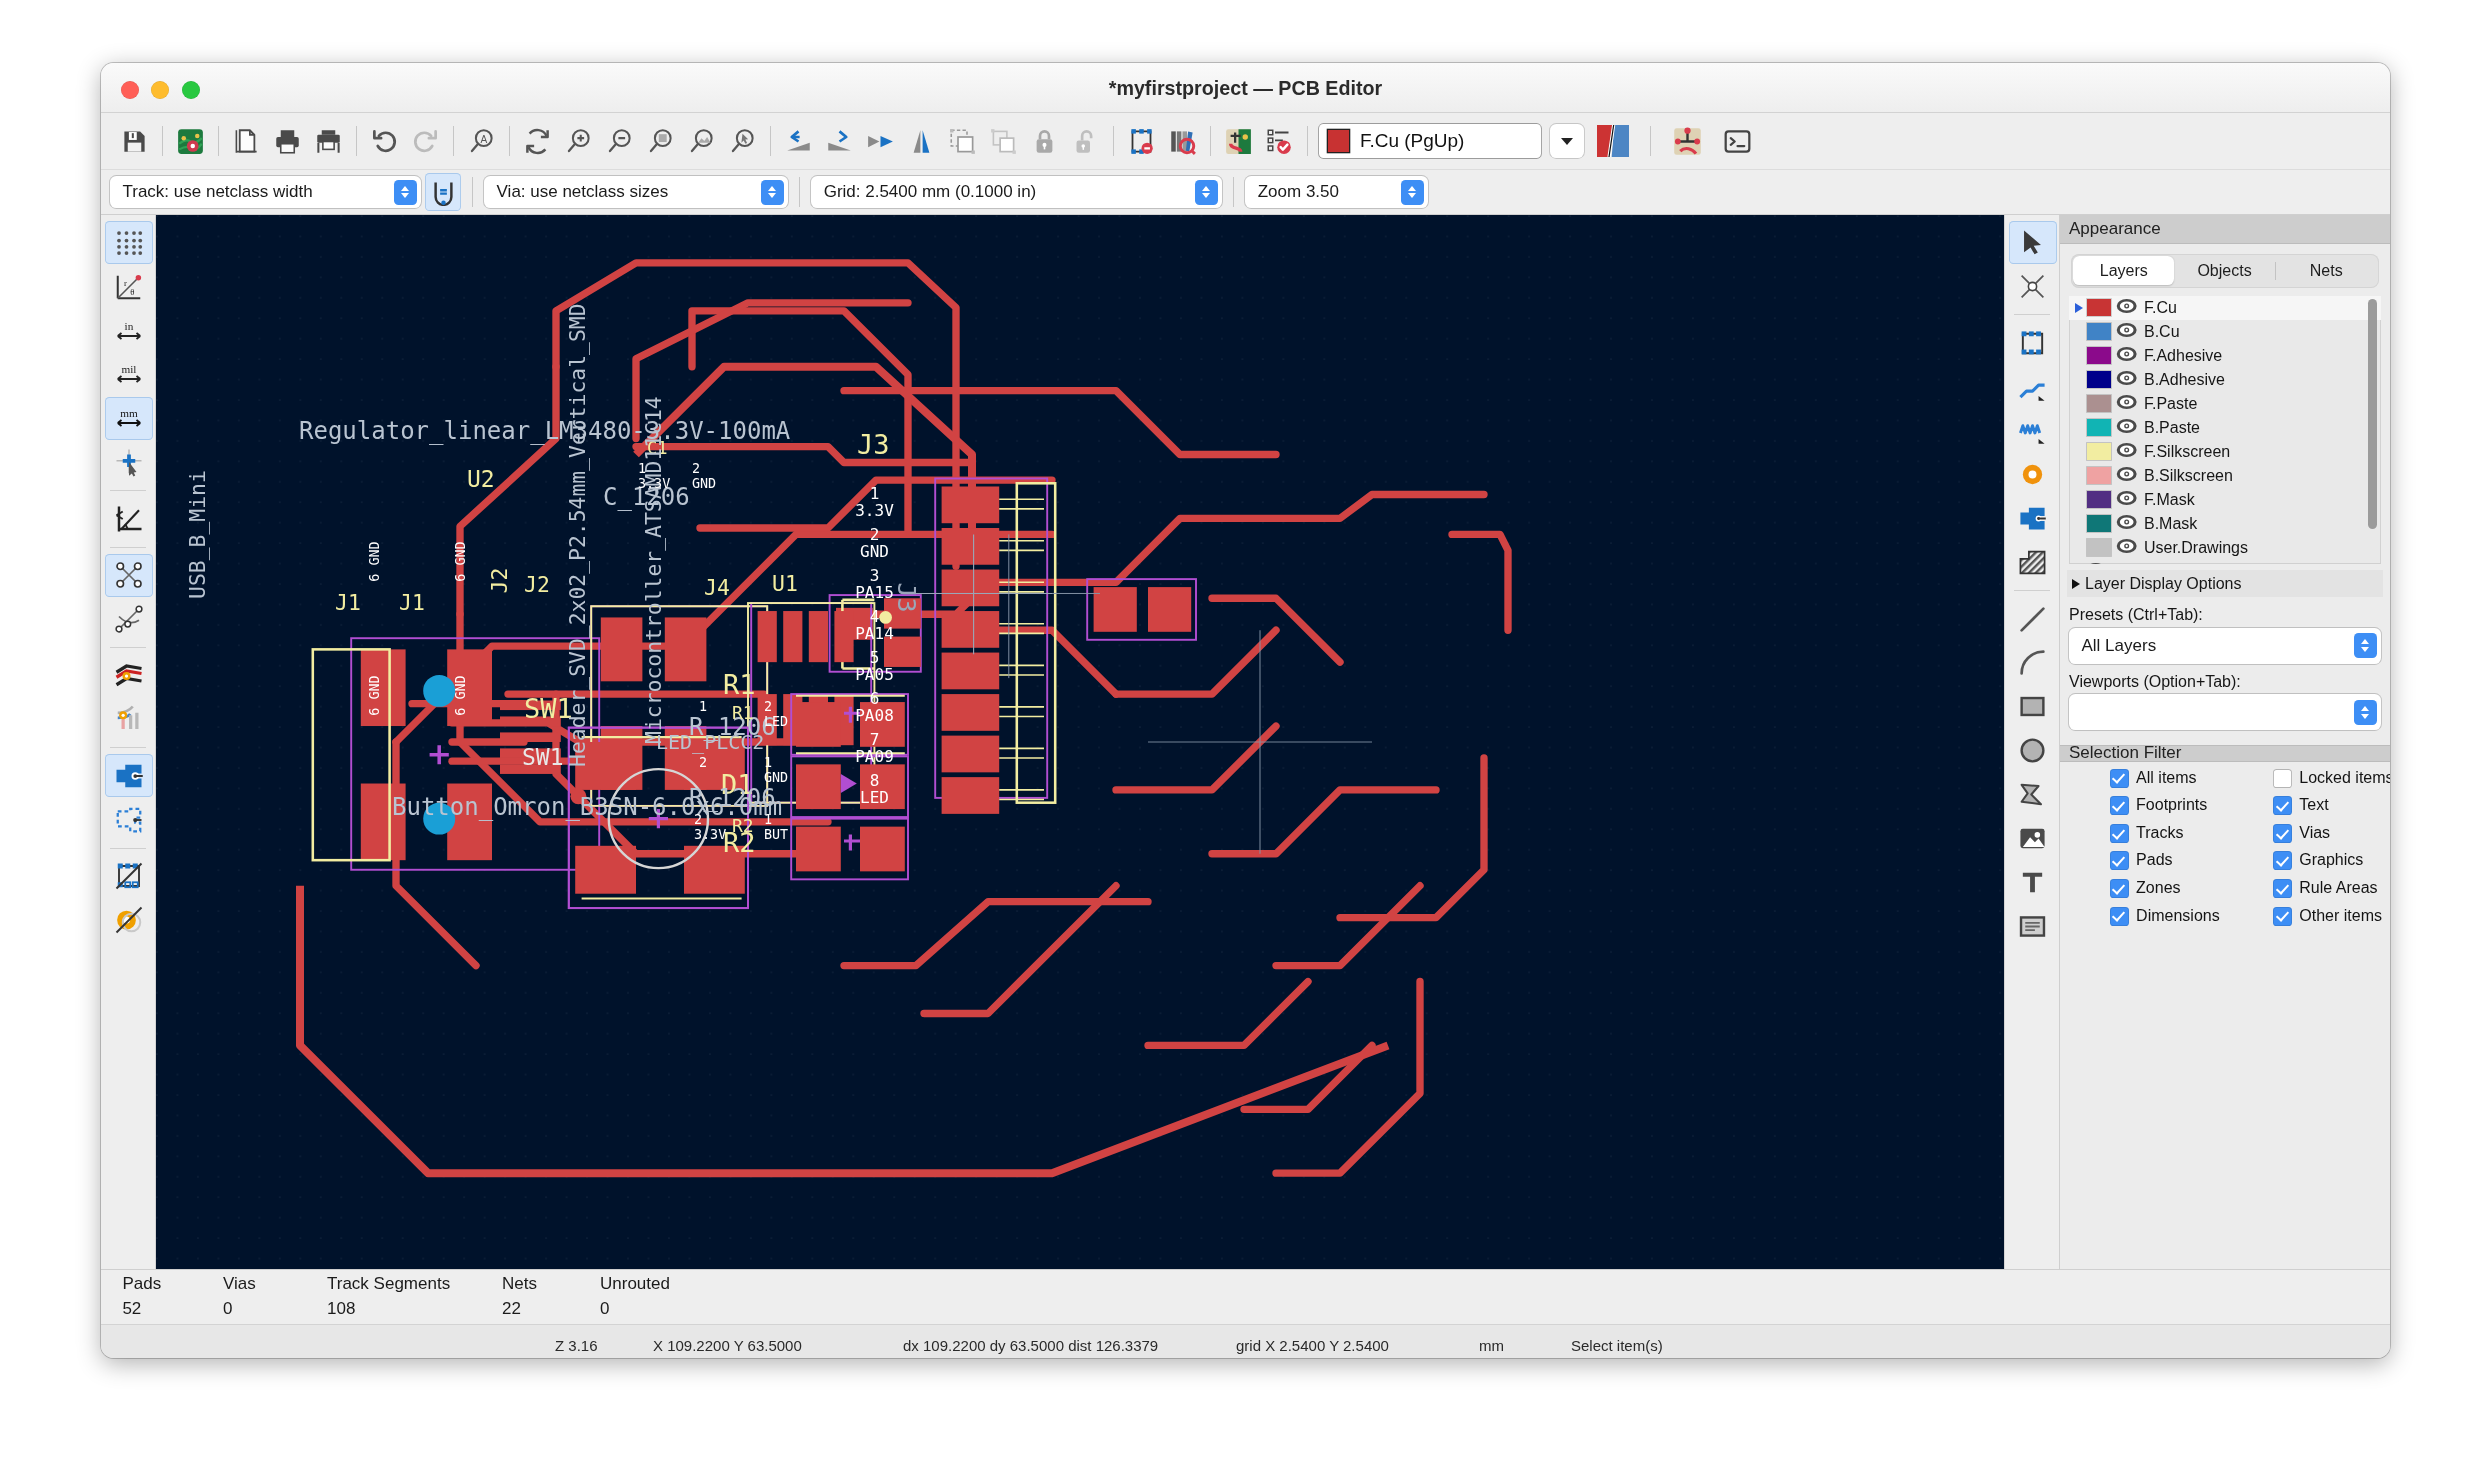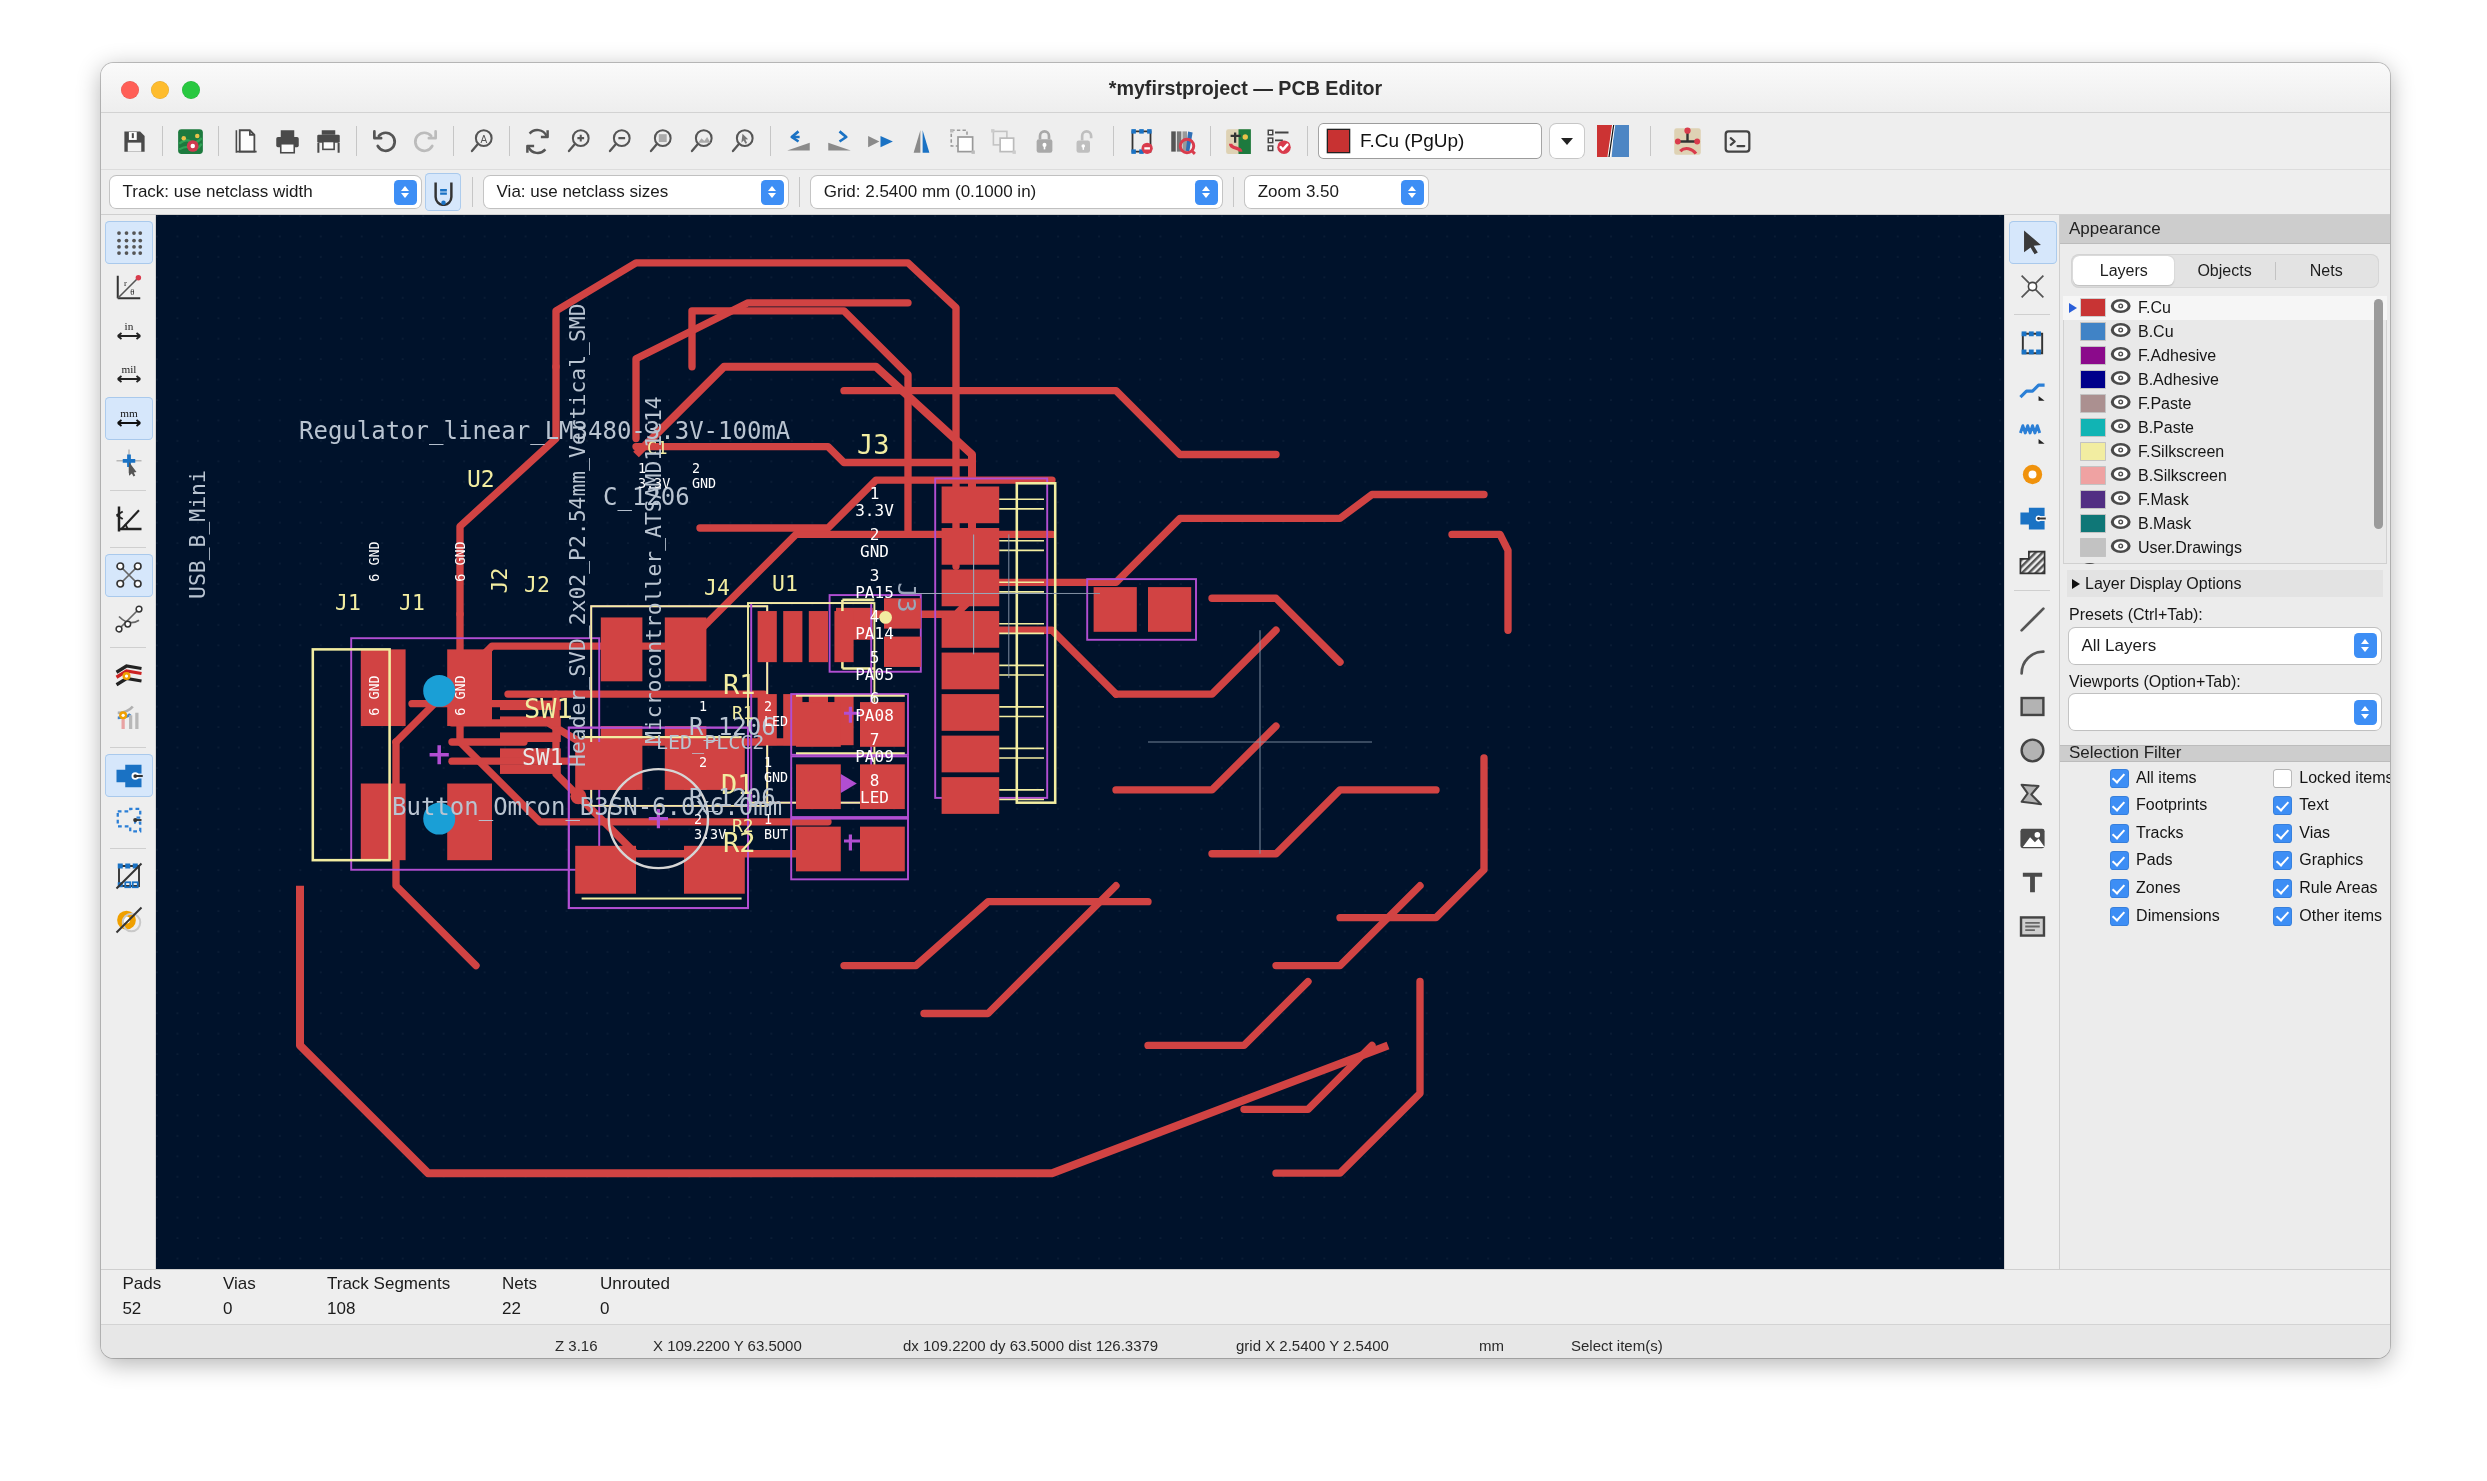--- a/index.html
+++ b/index.html
@@ -91,21 +91,21 @@
   .segwrap { padding: 9.8px 10.7px 8px 10.7px; }
   .seg {
     height: 34px; background:#e3e3e3; border-radius:8px; display:flex; align-items:center;
     padding: 2.7px; box-shadow: inset 0 0 0 0.9px #d4d4d4;
   }
   .segbtn { flex:1; text-align:center; font-size:16px; color:#1d1d1d; line-height:29px; border-radius:6.3px; }
   .segbtn.active { background:#fff; box-shadow: 0 0.9px 1.8px rgba(0,0,0,.18); }
   .segdiv { width:0.9px; height:18px; background:#c3c3c3; }
 
   .layerbox {
-    margin: 0 3px; height: 268px; background:#e9e9e9; overflow:hidden;
+    margin: 0 9px; height: 268px; background:#e9e9e9; overflow:hidden;
     box-shadow: inset 0 0 0 0.9px #d0d0d0; position:relative;
   }
   .lrow { display:flex; align-items:center; height:24px; padding-left: 3.6px; font-size:16px; color:#161616; }
   .lrow.sel { background:#f6f6f6; }
   .ltri { width:12.5px; display:flex; align-items:center; justify-content:center; }
   .ltri i { width:0;height:0;border-top:5.4px solid transparent;border-bottom:5.4px solid transparent;border-left:8px solid #2b5fd9; }
   .swatch { width:24px; height:17px; margin: 0 5.4px 0 1.8px; box-shadow: 0 0 0 0.9px rgba(0,0,0,.18); }
   .eye { width:21.4px; height:16px; margin-right:6.3px; flex:none; }
   .lscroll { position:absolute; right:3.6px; top:3.6px; width:9px; height:241px; }
   .lscroll b { display:block; width:9px; height:230px; background:#9b9b9b; border-radius:4.5px; }

